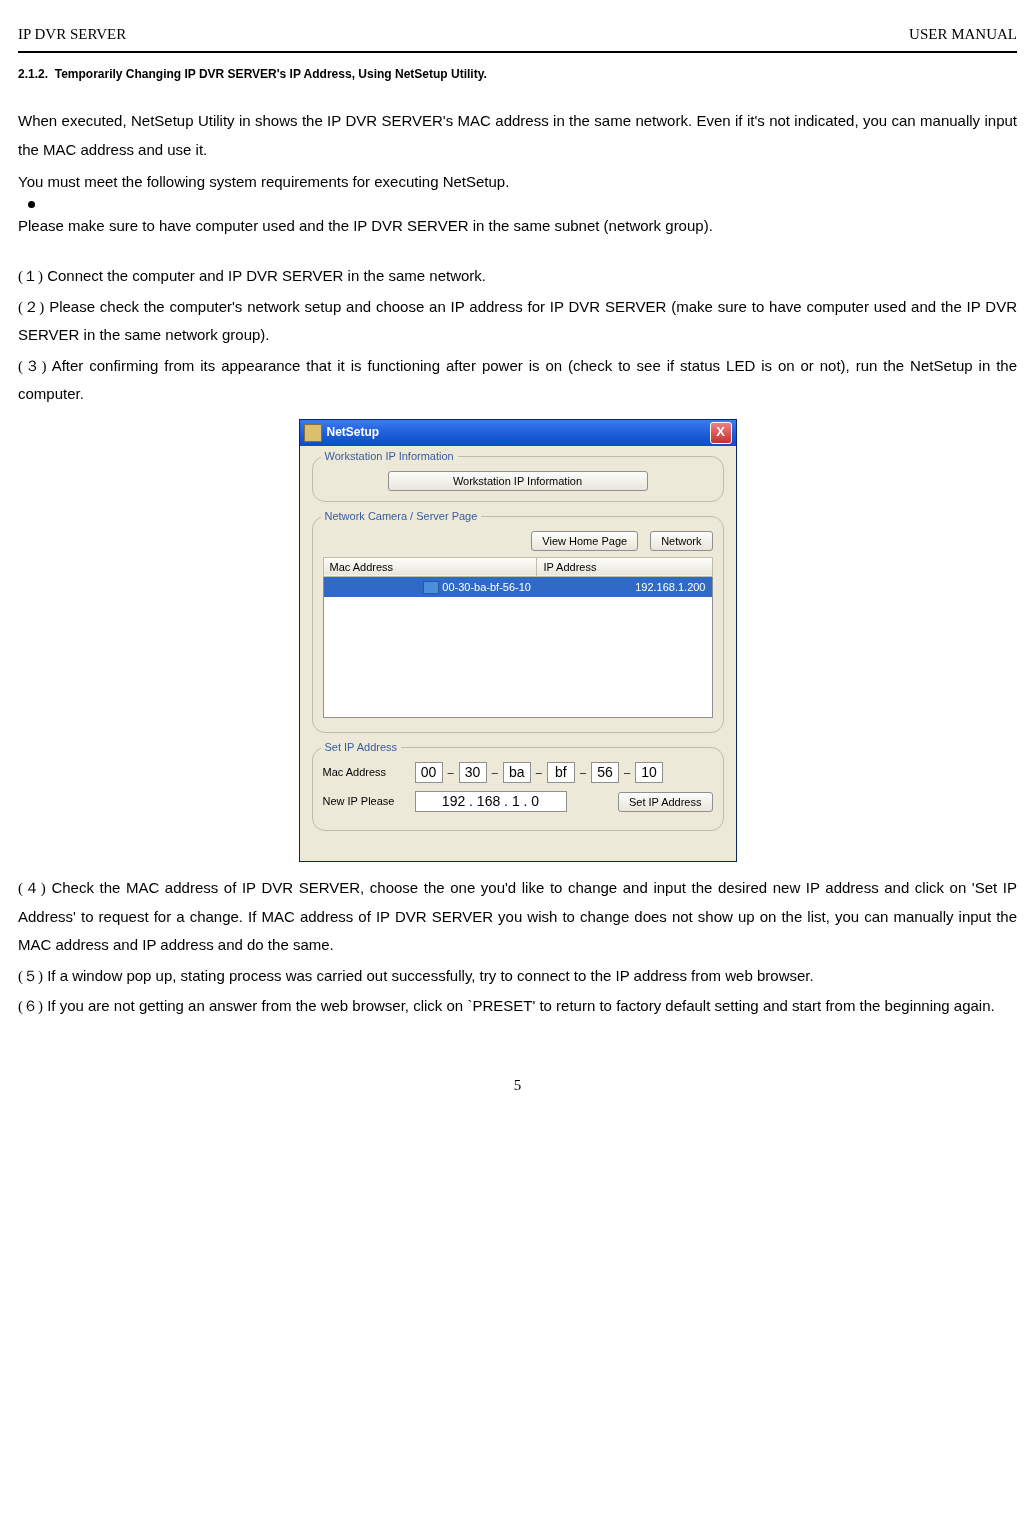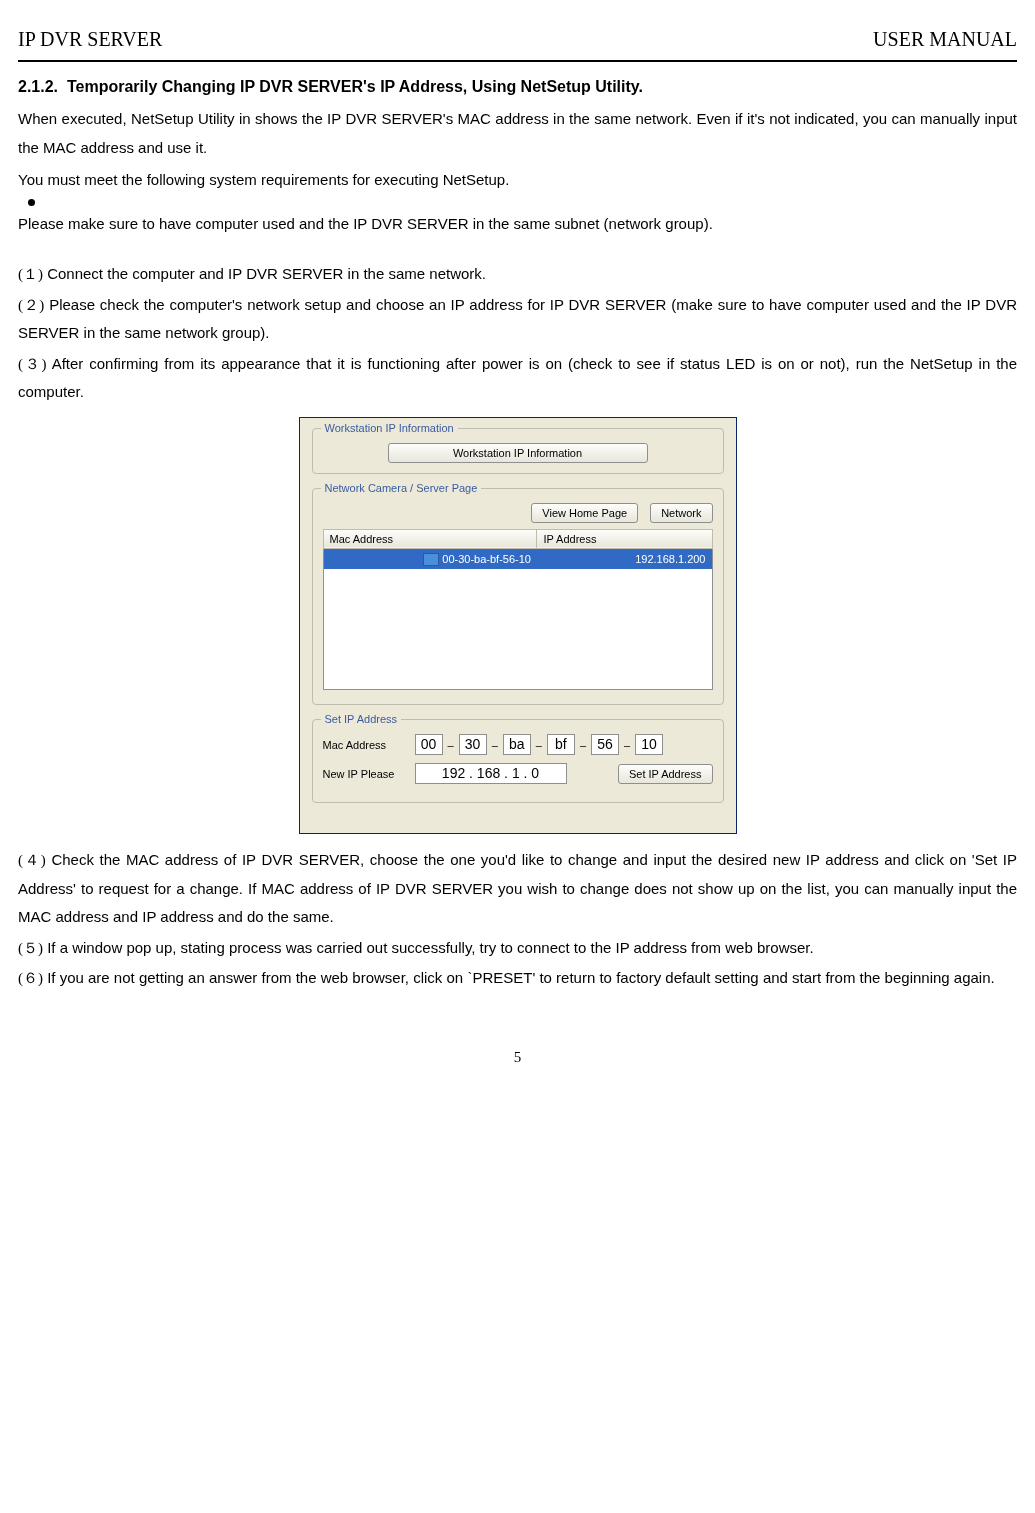--- a/index.html
+++ b/index.html
@@ -10,29 +10,29 @@
     margin: 0;
     padding: 20px 18px;
     width: 1035px;
     box-sizing: border-box;
     line-height: 1.9;
   }
   .header-row {
     display: flex;
     justify-content: space-between;
     font-family: "Times New Roman", serif;
-    font-size: 20px;
+    font-size: 15px;
     border-bottom: 2px solid #000;
     padding-bottom: 2px;
     margin-bottom: 10px;
   }
   .section-title {
     font-weight: bold;
-    font-size: 16px;
-    margin-bottom: 3px;
+    font-size: 12px;
+    margin-bottom: 22px;
   }
   .para {
     text-align: justify;
     margin-bottom: 4px;
   }
   .bullet-row {
     display: flex;
     align-items: center;
     margin: 4px 0;
   }
@@ -95,21 +95,21 @@
     font-weight: bold;
     text-align: center;
     line-height: 18px;
     font-size: 13px;
   }
   .win-body {
     padding: 10px 12px 16px 12px;
   }
   .groupbox {
     border: 1px solid #c0bcac;
-    border-radius: 4px;
+    border-radius: 13px;
     padding: 14px 10px 10px 10px;
     margin-bottom: 14px;
     position: relative;
   }
   .groupbox-title {
     position: absolute;
     top: -8px;
     left: 8px;
     background: #ece9d8;
     padding: 0 4px;
@@ -220,20 +220,25 @@
 <div class="para">Please make sure to have computer used and the IP DVR SERVER in the same subnet (network group).</div>
 
 <div style="height:18px"></div>
 
 <div class="step"><span class="num-label">(１)</span> <span>Connect the computer and IP DVR SERVER in the same network.</span></div>
 <div class="step"><span class="num-label">(２)</span> <span>Please check the computer's network setup and choose an IP address for IP DVR SERVER (make sure to have computer used and the IP DVR SERVER in the same network group).</span></div>
 <div class="step"><span class="num-label">(３)</span> <span>After confirming from its appearance that it is functioning after power is on (check to see if status LED is on or not), run the NetSetup in the computer.</span></div>
 
 <div class="screenshot-wrap">
   <div class="netsetup-window">
+    <div class="titlebar">
+      <div class="title-icon"></div>
+      <div class="title-text">NetSetup</div>
+      <div class="close-btn">X</div>
+    </div>
     <div class="win-body">
       <div class="groupbox">
         <div class="groupbox-title">Workstation IP Information</div>
         <div class="wip-btn-row">
           <button class="xp-button wip-btn">Workstation IP Information</button>
         </div>
       </div>
 
       <div class="groupbox" style="padding-bottom:14px">
         <div class="groupbox-title">Network Camera / Server Page</div>

